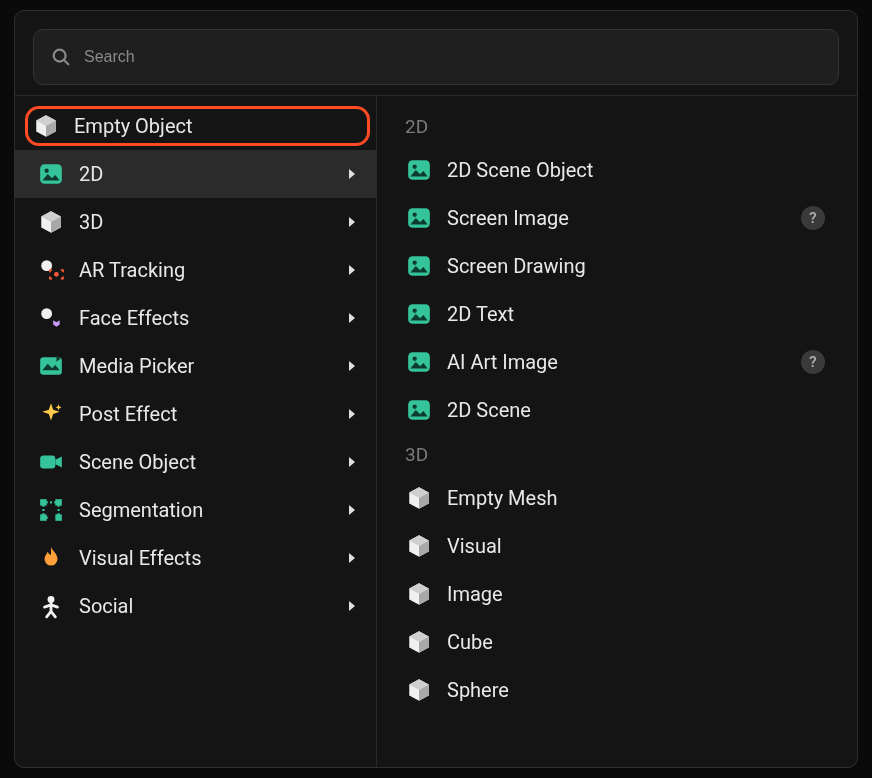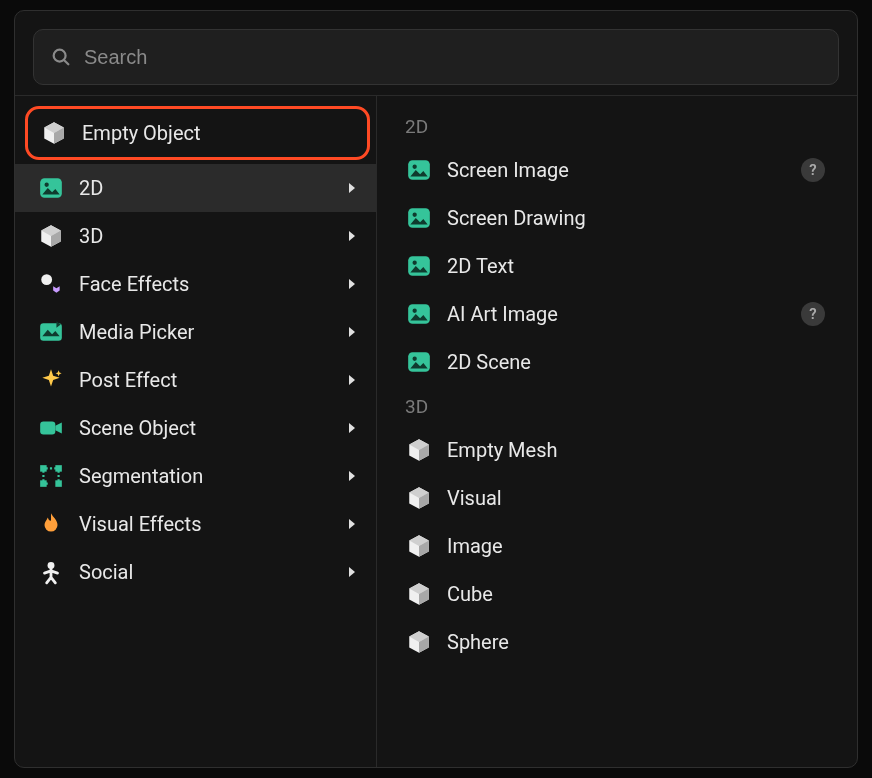--- a/index.html
+++ b/index.html
@@ -34,21 +34,21 @@
       height: 56px;
       padding: 0 16px;
       gap: 12px;
     }
     .search-box input {
       flex: 1;
       background: transparent;
       border: none;
       outline: none;
       color: #ccc;
-      font-size: 20px;
+      font-size: 16px;
     }
     .search-box input::placeholder { color: #8a8a8a; }
     .columns {
       flex: 1;
       display: flex;
       border-top: 1px solid #2a2a2a;
       min-height: 0;
     }
     .col-left {
       width: 362px;
@@ -69,22 +69,22 @@
       padding: 0 18px 0 22px;
       font-size: 20px;
       color: #e8e8e8;
       cursor: pointer;
       position: relative;
     }
     .cat-item.highlighted {
       border: 3px solid #ff4a24;
       border-radius: 14px;
       margin: 0 6px 4px 10px;
-      padding-left: 12px;
-      height: 54px;
+      padding-left: 4px;
+      height: 40px;
     }
     .cat-item.selected {
       background: #2b2b2b;
     }
     .cat-item .icon {
       width: 28px;
       height: 28px;
       margin-right: 14px;
       display: flex;
       align-items: center;
@@ -194,20 +194,37 @@
           <span class="chev">
             <svg width="10" height="12" viewBox="0 0 10 12">
               <path d="M2 1l6 5-6 5z" fill="#e0e0e0"></path>
             </svg>
           </span>
         </div>
         <div class="cat-item">
           <span class="icon">
             <svg width="26" height="26" viewBox="0 0 24 24">
               <path d="M8 3a5 5 0 1 0 0 10 5 5 0 0 0 0-10z" fill="#f0f0f0"></path>
+              <g stroke="#ff5b3a" stroke-width="1.6" fill="none">
+                <path d="M13 12h-2v2M21 12h2v2M13 20h-2v-2M21 20h2v-2"></path>
+                <circle cx="17" cy="16" r="1.4" fill="#ff5b3a"></circle>
+              </g>
+            </svg>
+          </span>
+          <span class="label">AR Tracking</span>
+          <span class="chev">
+            <svg width="10" height="12" viewBox="0 0 10 12">
+              <path d="M2 1l6 5-6 5z" fill="#e0e0e0"></path>
+            </svg>
+          </span>
+        </div>
+        <div class="cat-item">
+          <span class="icon">
+            <svg width="26" height="26" viewBox="0 0 24 24">
+              <path d="M8 3a5 5 0 1 0 0 10 5 5 0 0 0 0-10z" fill="#f0f0f0"></path>
               <path d="M14 14l3 2 3-2v4l-3 2-3-2z" fill="#c89bff"></path>
             </svg>
           </span>
           <span class="label">Face Effects</span>
           <span class="chev">
             <svg width="10" height="12" viewBox="0 0 10 12">
               <path d="M2 1l6 5-6 5z" fill="#e0e0e0"></path>
             </svg>
           </span>
         </div>
@@ -302,20 +319,30 @@
     <div class="col-right" id="col-right">
         <div class="section-header">2D</div>
         <div class="sub-item">
           <span class="icon">
             <svg width="26" height="26" viewBox="0 0 24 24">
               <rect x="2" y="3" width="20" height="18" rx="4" fill="#35c49a"></rect>
               <circle cx="8" cy="9" r="2" fill="#0f3b2e"></circle>
               <path d="M4 18l5-6 4 4 3-3 4 5H4z" fill="#0f3b2e"></path>
             </svg>
           </span>
+          <span class="label">2D Scene Object</span>
+        </div>
+        <div class="sub-item">
+          <span class="icon">
+            <svg width="26" height="26" viewBox="0 0 24 24">
+              <rect x="2" y="3" width="20" height="18" rx="4" fill="#35c49a"></rect>
+              <circle cx="8" cy="9" r="2" fill="#0f3b2e"></circle>
+              <path d="M4 18l5-6 4 4 3-3 4 5H4z" fill="#0f3b2e"></path>
+            </svg>
+          </span>
           <span class="label">Screen Image</span>
           <span class="help-badge">?</span>
         </div>
         <div class="sub-item">
           <span class="icon">
             <svg width="26" height="26" viewBox="0 0 24 24">
               <rect x="2" y="3" width="20" height="18" rx="4" fill="#35c49a"></rect>
               <circle cx="8" cy="9" r="2" fill="#0f3b2e"></circle>
               <path d="M4 18l5-6 4 4 3-3 4 5H4z" fill="#0f3b2e"></path>
             </svg>

